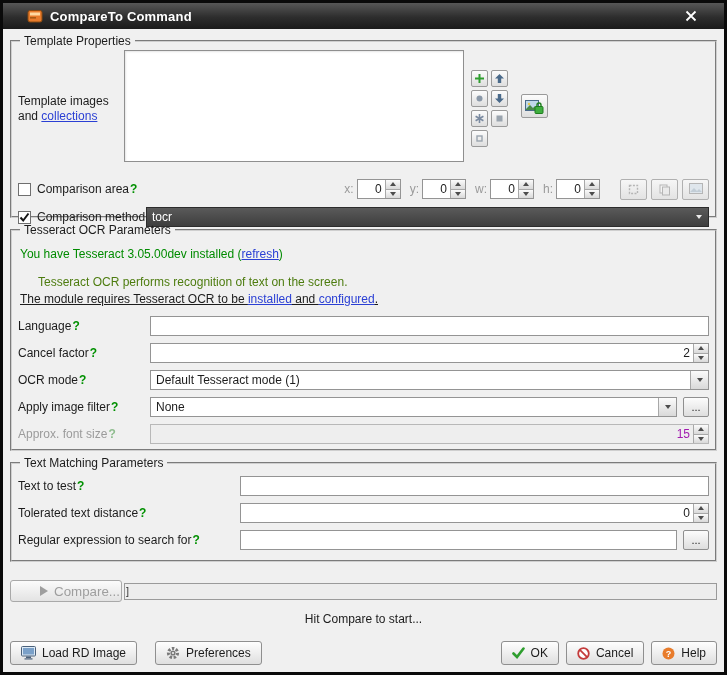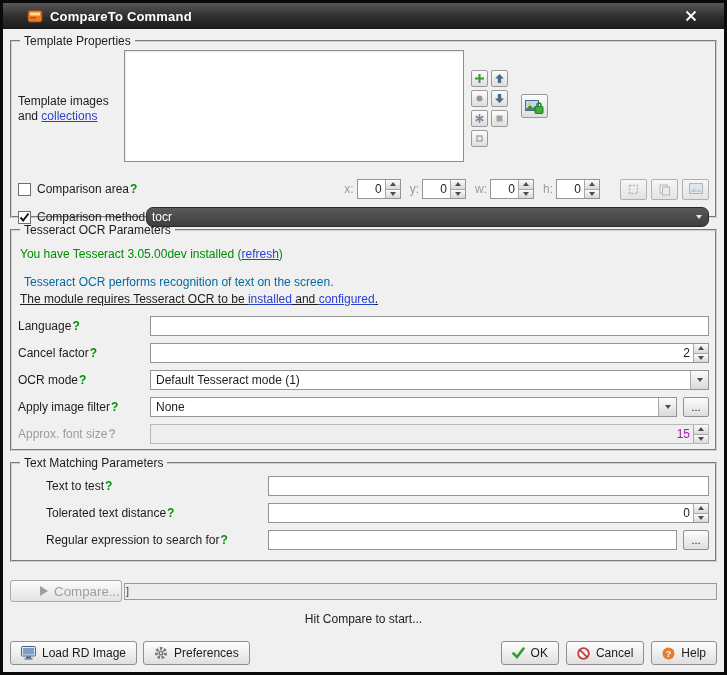--- a/index.html
+++ b/index.html
@@ -50,46 +50,46 @@
   .tri-down { width:0; height:0; border-left:3px solid transparent; border-right:3px solid transparent; border-top:4px solid #4c4c4c; }
   .spinner.disabled { background:#eeeeee; border-color:#b8b8b8; }
   .spinner.disabled .spin-val { color:#a21caf; }
 
   .area-btns { display:flex; gap:4px; margin-left:11px; }
   .abtn { width:27px; height:21px; border:1px solid #b0b0b0; border-radius:2px; background:linear-gradient(#f6f6f6,#e3e3e3); display:flex; align-items:center; justify-content:center; padding:0; }
 
   .combo { flex:1; display:flex; align-items:stretch; height:20px; border:1px solid #949494; background:#fff; }
   .combo-val { flex:1; display:flex; align-items:center; padding:0 5px; color:#1c1c1c; white-space:nowrap; overflow:hidden; }
   .combo-btn { flex:0 0 18px; display:flex; align-items:center; justify-content:center; border-left:1px solid #a8a8a8; background:linear-gradient(#fbfbfb,#d9d9d9); }
-  .combo.dark { background:linear-gradient(#5a5a5a,#3e3e3e); border-color:#2c2c2c;border-radius:7px; }
+  .combo.dark { background:linear-gradient(#5a5a5a,#3e3e3e); border-color:#2c2c2c; }
   .combo.dark .combo-val { color:#ffffff; }
   .combo.dark .combo-btn { background:transparent; border-left:none; }
   .combo.dark .tri-down { border-top-color:#ececec; }
 
   
   .status { margin:10px 0 0 2px; color:#008b00; }
-  .desc1 { margin:13px 0 0 6px; color:#0369a1; line-height:16px; }
+  .desc1 { margin:13px 0 0 20px; color:#4d7c0f; line-height:16px; }
   .desc2 { margin:1px 0 0 2px; color:#1c1c1c; line-height:16px;text-decoration:underline; }
   .frow { display:flex; align-items:center; margin-top:7px; }
   .frow.first { margin-top:9px; }
   .flabel { flex:0 0 132px; width:132px; }
-  .flabel.wide2 { flex:0 0 222px; width:222px;margin-left:28px; }
+  .flabel.wide2 { flex:0 0 222px; width:222px; }
   .flabel.dim > span:first-child { color:#9b9b9b; }
   .flabel.dim .q { color:#8fbd8f; }
   .tfield { flex:1; height:20px; border:1px solid #949494; background:#fff; display:flex; align-items:center; padding:0 4px; color:#1c1c1c; }
   .more-btn { flex:0 0 26px; width:26px; height:20px; margin-left:6px; border:1px solid #8f8f8f; border-radius:2px; background:linear-gradient(#fcfcfc,#dedede); color:#1c1c1c; font-size:11px; line-height:1; padding:0; }
 
   
   .compare-row { display:flex; align-items:center; margin-top:10px; }
   .compare-btn { flex:0 0 112px; height:22px; display:flex; align-items:center; justify-content:center; gap:6px; border:1px solid #a9a9a9; border-radius:3px; background:linear-gradient(#fbfbfb,#e3e3e3); color:#9e9e9e;padding-left:28px; }
   .progress { flex:1; height:17px; margin-left:2px; border:1px solid #9a9a9a; background:#ededed; display:flex; align-items:center; font-size:11px; color:#3a3a3a; padding:0 1px; }
   .hint { margin-top:10px; text-align:center; color:#1c1c1c; }
 
   .footer { margin-top:auto; display:flex; align-items:center; }
-  .fleft { display:flex; gap:6px;border-radius:7px; }
+  .fleft { display:flex; gap:18px;border-radius:7px; }
   .fright { margin-left:auto; display:flex; gap:7px; }
   .btn { height:24px; display:inline-flex; align-items:center; gap:6px; padding:0 10px; border:1px solid #8f8f8f; border-radius:3px; background:linear-gradient(#fefefe,#dfdfdf); color:#1c1c1c; font-size:12px; font-family:"Liberation Sans", sans-serif; }
 </style>
 </head>
 <body>
 
 <div class="window">
 
   <div class="titlebar">
     <svg width="16" height="16">

